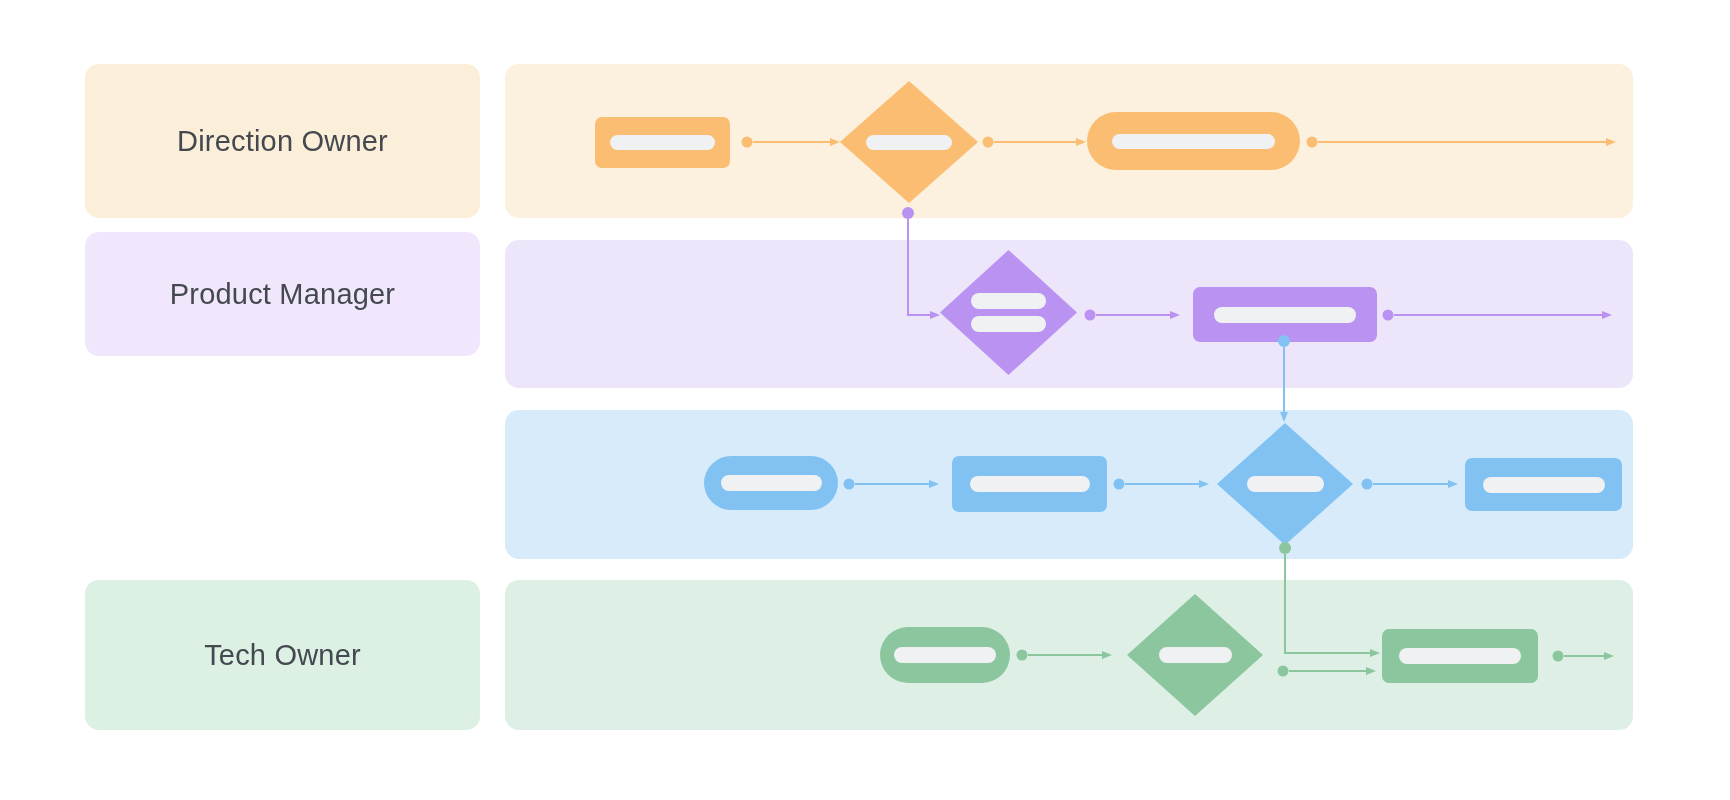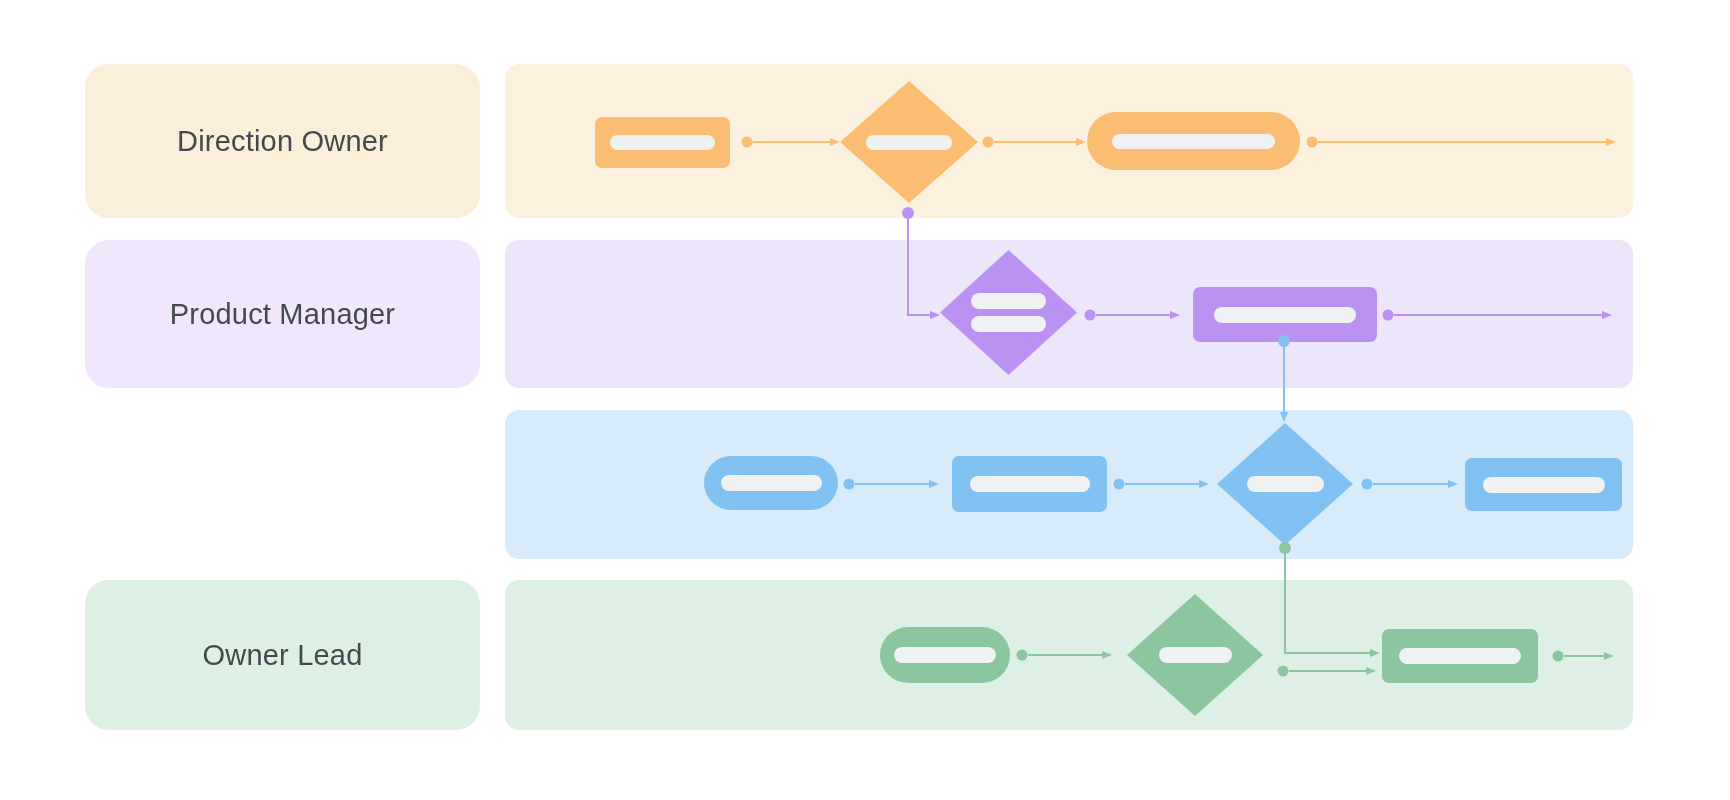--- a/index.html
+++ b/index.html
@@ -3,21 +3,21 @@
 <meta charset="utf-8">
 <style>
   html,body{margin:0;padding:0;}
   body{font-family:"Liberation Sans","DejaVu Sans",sans-serif;background:#fff;}
   .canvas{position:relative;width:1730px;height:800px;overflow:hidden;}
 
   
   .lane-label{
     position:absolute;left:85px;width:395px;
     background:var(--label-bg);
-    border-radius:24px;
+    border-radius:14px;
     display:flex;align-items:center;justify-content:center;
     font-size:29px;font-weight:400;color:var(--text,#44484F);
     letter-spacing:.2px;
   }
   
   .lane-band{
     position:absolute;left:505px;width:1128px;
     background:var(--band-bg);
     border-radius:14px;
   }
@@ -52,21 +52,21 @@
       <div class="ph" style="width:105px;height:15px;"></div>
     </div>
     <div class="node diamond" style="left:335px;top:17px;width:138px;height:122px;">
       <div class="ph" style="width:86px;height:15px;"></div>
     </div>
     <div class="node capsule" style="left:582px;top:48px;width:213px;height:58px;">
       <div class="ph" style="width:163px;height:15px;"></div>
     </div>
   </div>
 
-  <div class="lane-label" style="top: 240px; height: 148px; text-align: center; --band-bg: #EDE5FA; --label-bg: #F0E7FC; --shape: #BA92F2;">Product Manager</div>
+  <div class="lane-label" style="top: 232px; height: 124px; text-align: center; --band-bg: #EDE5FA; --label-bg: #F0E7FC; --shape: #BA92F2;">Product Manager</div>
   <div class="lane-band" style="top: 240px; height: 148px; --band-bg: #EDE5FA; --label-bg: #F0E7FC; --shape: #BA92F2;">
     <div class="node diamond" style="left:435px;top:10px;width:137px;height:125px;">
       <div class="ph" style="width:75px;height:16px;"></div>
       <div class="ph" style="width:75px;height:16px;"></div>
     </div>
     <div class="node rect" style="left:688px;top:47px;width:184px;height:55px;">
       <div class="ph" style="width:142px;height:16px;"></div>
     </div>
   </div>
 
@@ -78,21 +78,21 @@
       <div class="ph" style="width:120px;height:16px;"></div>
     </div>
     <div class="node diamond" style="left:712px;top:13px;width:136px;height:122px;">
       <div class="ph" style="width:77px;height:16px;"></div>
     </div>
     <div class="node rect" style="left:960px;top:48px;width:157px;height:53px;">
       <div class="ph" style="width:122px;height:16px;"></div>
     </div>
   </div>
 
-  <div class="lane-label" style="top: 580px; height: 150px; --band-bg: #DEF0E5; --label-bg: #DDF0E4; --shape: #8BC69E;">Owner Lead</div>
+  <div class="lane-label" style="top: 580px; height: 150px; --band-bg: #DEF0E5; --label-bg: #DDF0E4; --shape: #8BC69E;">Tech Owner</div>
   <div class="lane-band" style="top: 580px; height: 150px; --band-bg: #DEF0E5; --label-bg: #DDF0E4; --shape: #8BC69E;">
     <div class="node capsule" style="left:375px;top:47px;width:130px;height:56px;">
       <div class="ph" style="width:102px;height:16px;"></div>
     </div>
     <div class="node diamond" style="left:622px;top:14px;width:136px;height:122px;">
       <div class="ph" style="width:73px;height:16px;"></div>
     </div>
     <div class="node rect" style="left:877px;top:49px;width:156px;height:54px;">
       <div class="ph" style="width:122px;height:16px;"></div>
     </div>

